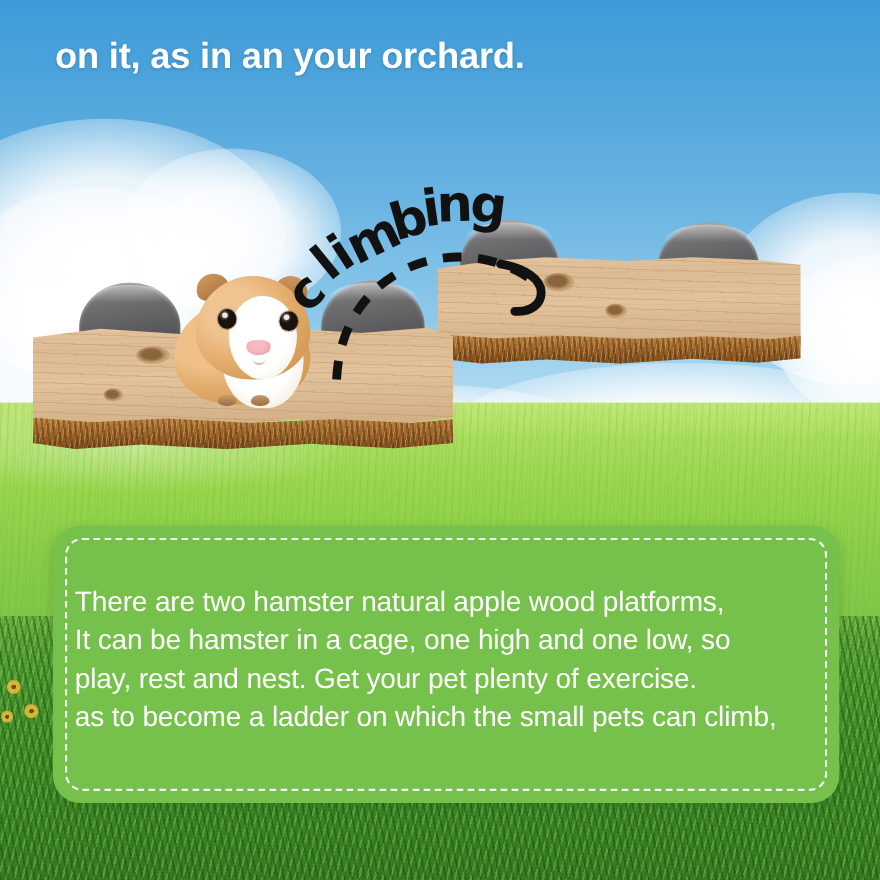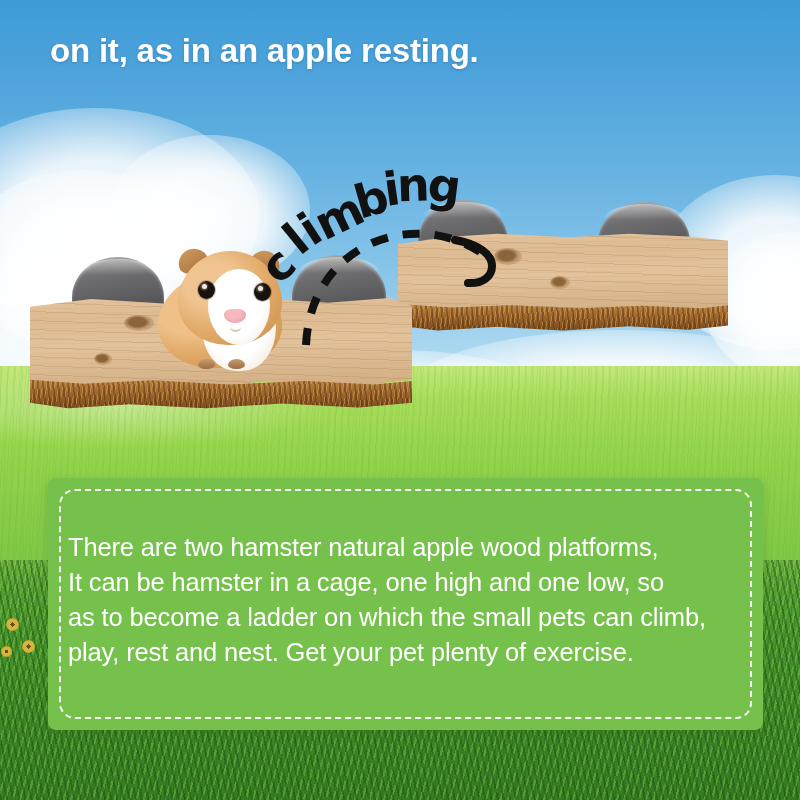--- a/index.html
+++ b/index.html
@@ -120,21 +120,21 @@
     font-weight:700;
     font-size:33px;
     line-height:1.26;
     letter-spacing:-.2px;
     text-shadow:0 1px 3px rgba(40,95,140,.45);
   }
 
   .info-card{
     position:absolute;left:48px;top:478px;width:715px;height:252px;
     background:#76c04c;
-    border-radius:8px;
+    border-radius:25px;
     box-shadow:0 3px 10px rgba(40,90,25,.22);
   }
   .info-card::after{
     content:"";position:absolute;left:11px;top:11px;right:11px;bottom:11px;
     border:2px dashed rgba(255,255,255,.92);
     border-radius:16px;
     pointer-events:none;
   }
   .info-text{
     position:absolute;left:20px;top:52px;right:20px;
@@ -274,25 +274,25 @@
     <span class="climb-letter" style="left:30px; top:66px; transform:rotate(-39deg);">l</span>
     <span class="climb-letter" style="left:44px; top:56px; transform:rotate(-33deg);">i</span>
     <span class="climb-letter" style="left:57px; top:43px; transform:rotate(-26deg);">m</span>
     <span class="climb-letter" style="left:97px; top:26px; transform:rotate(-16deg);">b</span>
     <span class="climb-letter" style="left:126px;top:16px; transform:rotate(-8deg);">i</span>
     <span class="climb-letter" style="left:139px;top:12px; transform:rotate(-2deg);">n</span>
     <span class="climb-letter" style="left:170px;top:13px; transform:rotate(7deg);">g</span>
   </div>
 
   <div class="headline">
-    <div>on it, as in an apple resting.</div>
+    <div>on it, as in an your orchard.</div>
   </div>
 
   <div class="info-card">
     <div class="info-text">
       <div>There are two hamster natural apple wood platforms,</div>
       <div>It can be hamster in a cage, one high and one low, so</div>
+      <div>play, rest and nest. Get your pet plenty of exercise.</div>
       <div>as to become a ladder on which the small pets can climb,</div>
-      <div>play, rest and nest. Get your pet plenty of exercise.</div>
     </div>
   </div>
 
 </div>
 
 </body></html>

